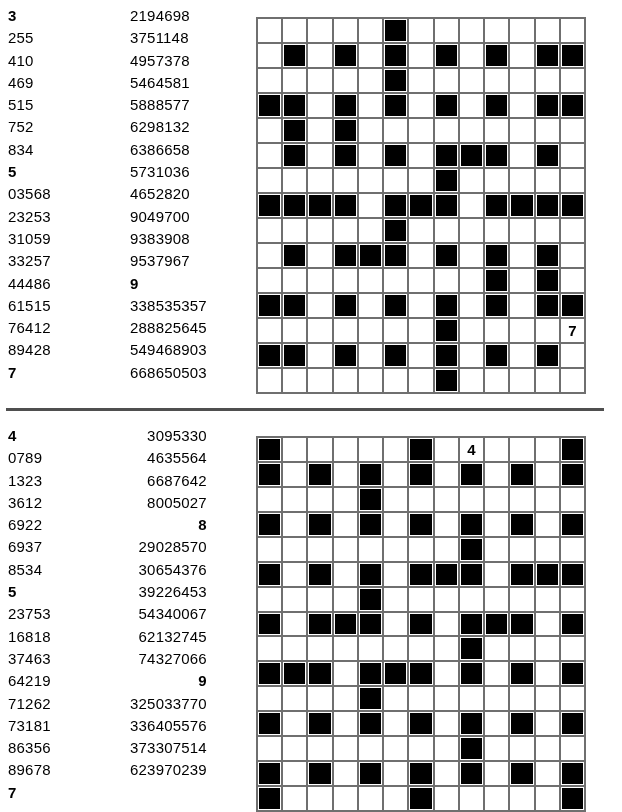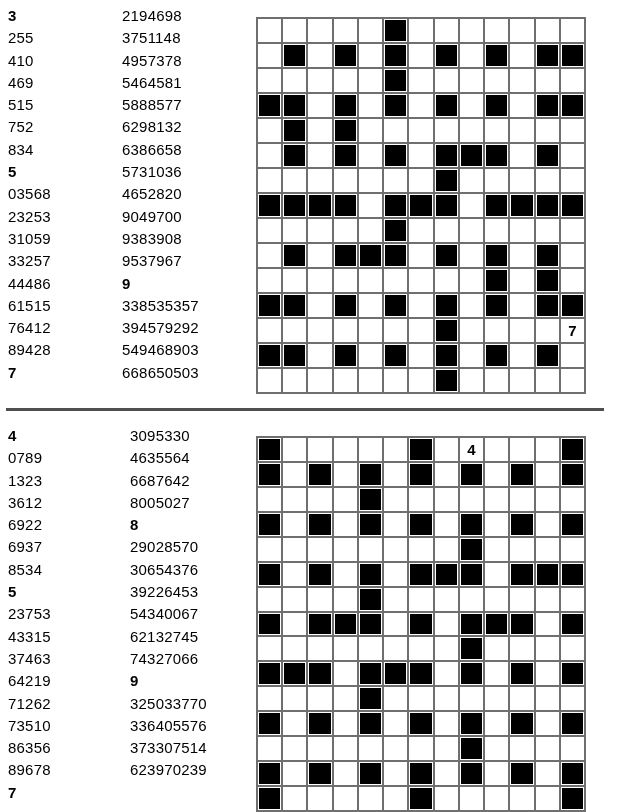--- a/index.html
+++ b/index.html
@@ -20,23 +20,23 @@
     background:#6f6f6f;border:2px solid #6f6f6f;gap:2px;
     box-sizing:border-box;
   }
   .cell{
     background:#ffffff;position:relative;
     display:flex;align-items:center;justify-content:center;
     font-size:15px;font-weight:bold;
   }
   .cell.b::after{content:"";position:absolute;inset:1px;background:#000;}
   #p1-left{left:8px;top:5px;}
-  #p1-right{left:122px;top:5px;}
+  #p1-right{left:130px;top:5px;}
   #p2-left{left:8px;top:425px;}
-  #p2-right{left:130px;top:425px;}
+  #p2-right{left:130px;top:425px;text-align:right;}
   #grid1{left:256px;top:17px;width:330px;height:377px;}
   #grid2{left:256px;top:436px;width:330px;height:376px;}
   .divider{position:absolute;left:6px;top:408px;width:598px;height:3px;background:#4f4f4f;}
 </style>
 </head>
 <body>
 
 <div id="p1-left" class="list">
     <div class="item bold">3</div>
     <div class="item">255</div>
@@ -64,21 +64,21 @@
     <div class="item">5888577</div>
     <div class="item">6298132</div>
     <div class="item">6386658</div>
     <div class="item">5731036</div>
     <div class="item">4652820</div>
     <div class="item">9049700</div>
     <div class="item">9383908</div>
     <div class="item">9537967</div>
     <div class="item bold">9</div>
     <div class="item">338535357</div>
-    <div class="item">394579292</div>
+    <div class="item">288825645</div>
     <div class="item">549468903</div>
     <div class="item">668650503</div>
   </div>
 <div id="grid1" class="grid" style="grid-template-columns: repeat(13, 1fr); grid-template-rows: repeat(15, 1fr);">
     <div class="cell"></div>
     <div class="cell"></div>
     <div class="cell"></div>
     <div class="cell"></div>
     <div class="cell"></div>
     <div class="cell b"></div>
@@ -280,25 +280,25 @@
 <div id="p2-left" class="list">
     <div class="item bold">4</div>
     <div class="item">0789</div>
     <div class="item">1323</div>
     <div class="item">3612</div>
     <div class="item">6922</div>
     <div class="item">6937</div>
     <div class="item">8534</div>
     <div class="item bold">5</div>
     <div class="item">23753</div>
-    <div class="item">43315</div>
+    <div class="item">16818</div>
     <div class="item">37463</div>
     <div class="item">64219</div>
     <div class="item">71262</div>
-    <div class="item">73510</div>
+    <div class="item">73181</div>
     <div class="item">86356</div>
     <div class="item">89678</div>
     <div class="item bold">7</div>
   </div>
 <div id="p2-right" class="list">
     <div class="item">3095330</div>
     <div class="item">4635564</div>
     <div class="item">6687642</div>
     <div class="item">8005027</div>
     <div class="item bold">8</div>

